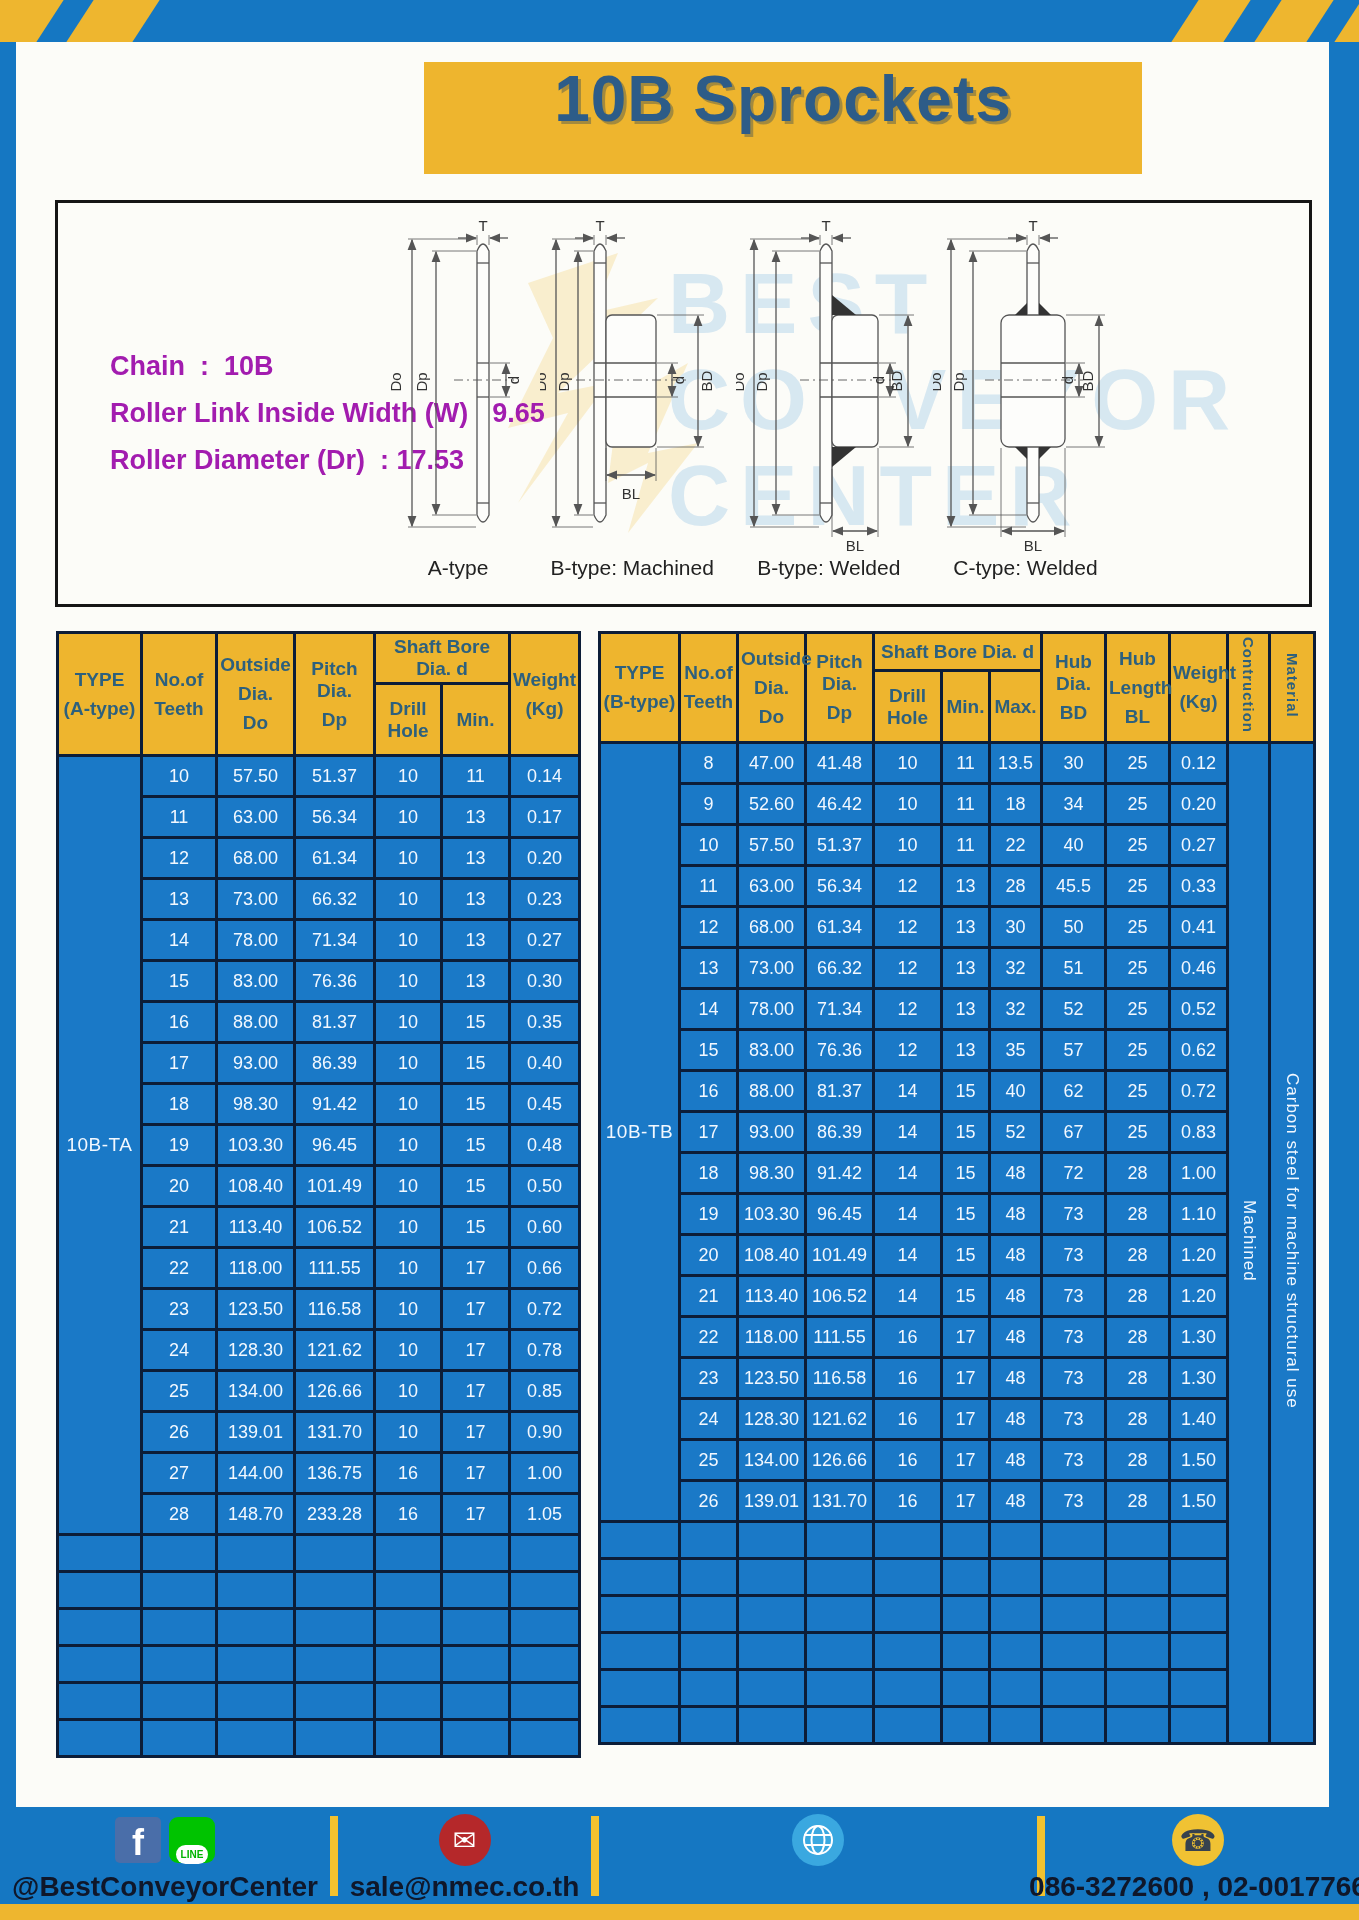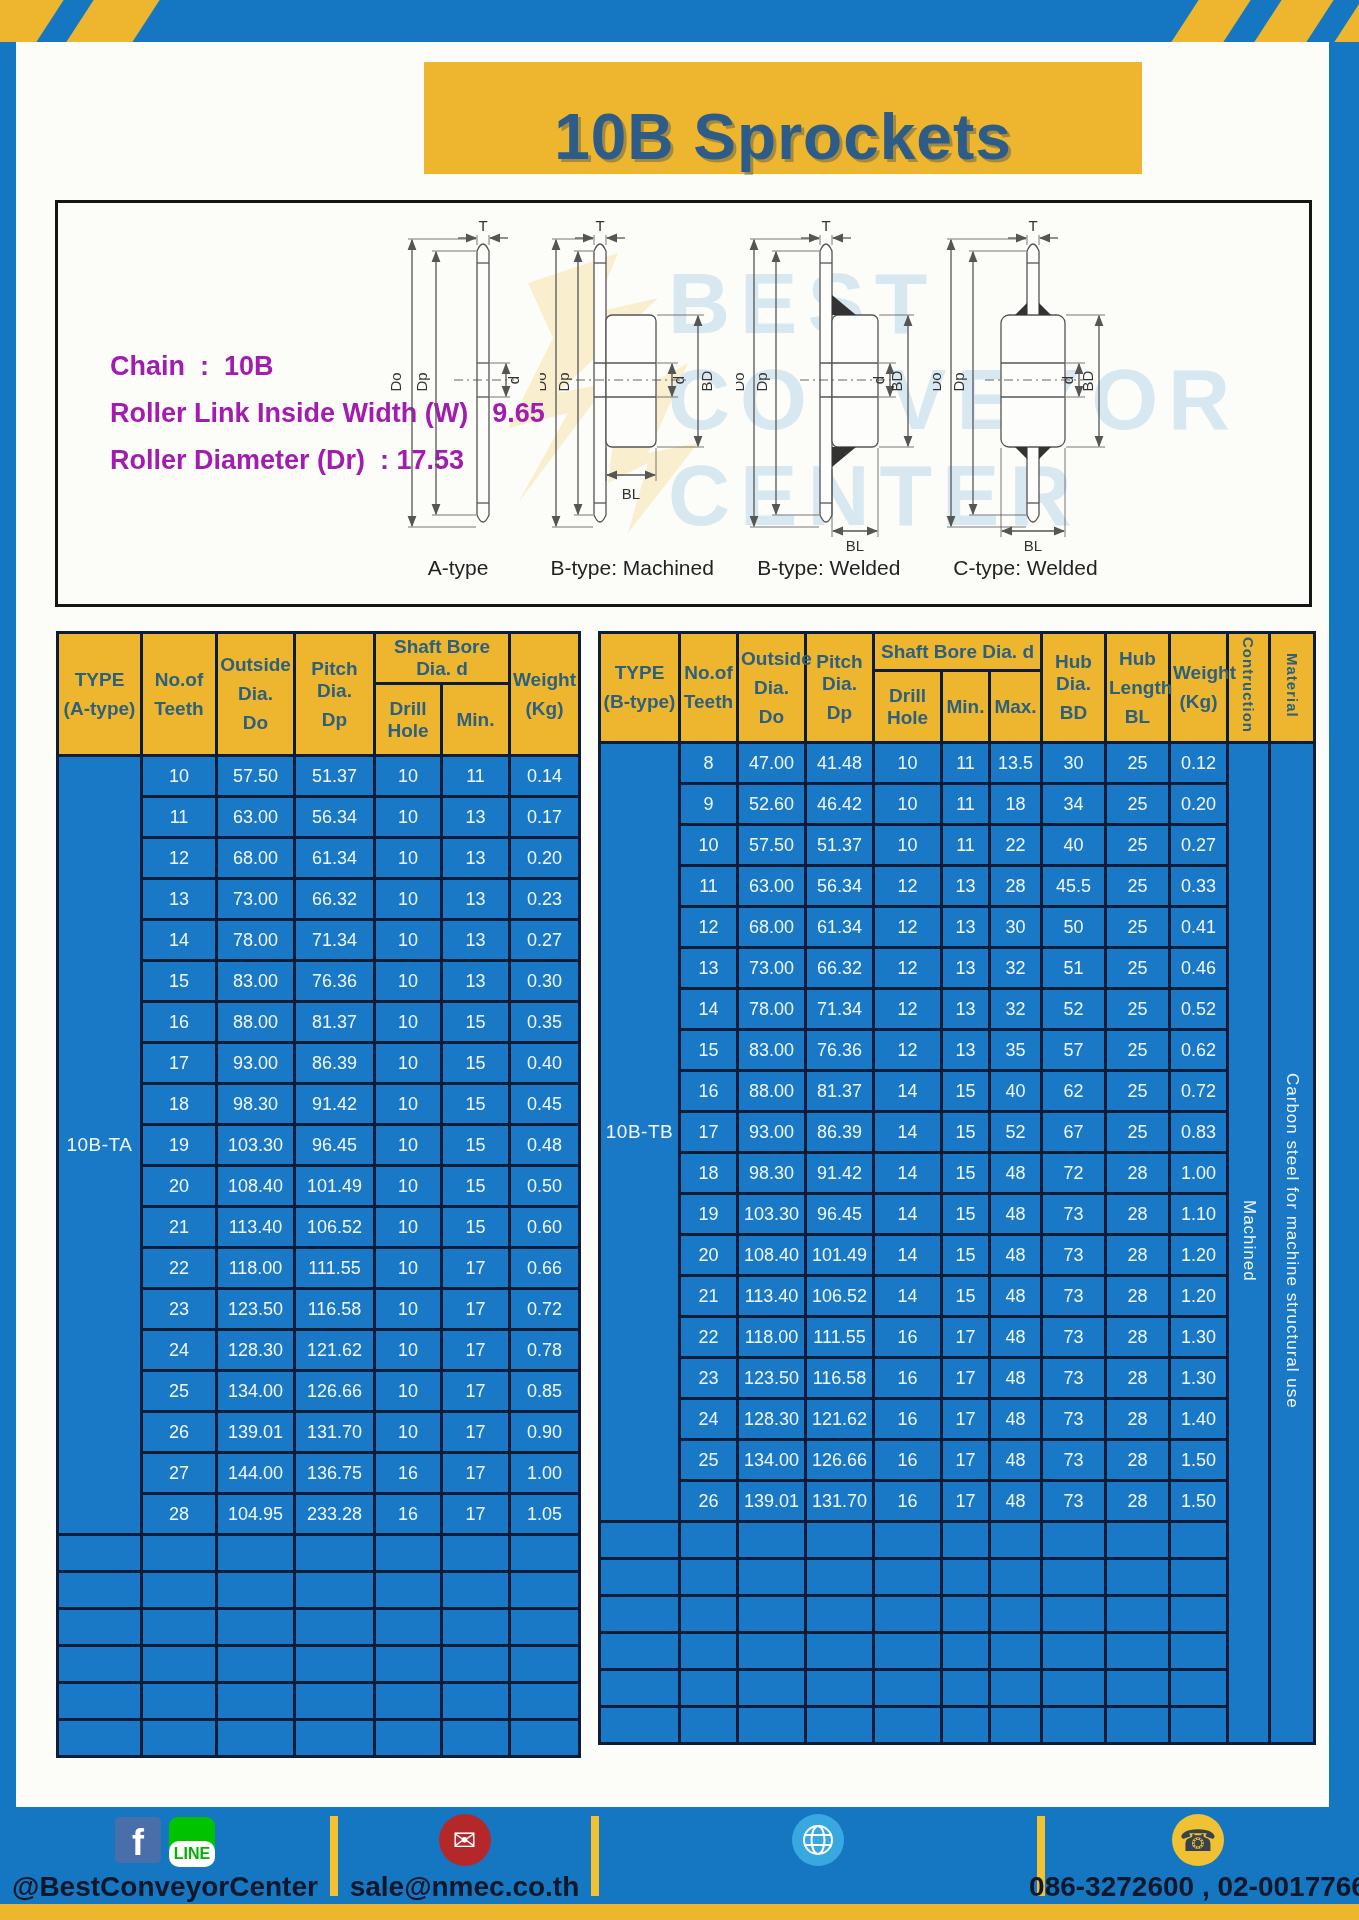--- a/index.html
+++ b/index.html
@@ -7,21 +7,21 @@
   .page { position:relative; width:1359px; height:1920px; background:#1577c2; overflow:hidden; }
 
   
   .top-bar { position:absolute; top:0; left:0; width:100%; height:42px; background:#1577c2; overflow:hidden; }
   .stripe { position:absolute; top:-6px; height:54px; background:#eeb62f; transform:skewX(-33deg); }
 
   
   .panel { position:absolute; left:16px; right:30px; top:42px; bottom:113px; background:#fcfcf8; }
 
   .title-box { position:absolute; left:408px; top:20px; width:718px; height:112px; background:#eeb52e;
-               display:flex; align-items:flex-end; justify-content:center; }
+               display:flex; align-items:flex-start; justify-content:center; }
   .title-box span { font-size:64px; font-weight:bold; color:#2d5c88; letter-spacing:1px;
                     text-shadow:3px 3px 0 rgba(23,58,92,0.35); }
 
   
   .diagram-box { position:absolute; left:39px; top:158px; width:1257px; height:407px;
                  background:#fcfcf8; border:3px solid #151515; }
   .specs { position:absolute; left:52px; top:140px; }
   .spec-line { font-size:27px; font-weight:bold; color:#a21caf; line-height:47px; white-space:pre; }
 
   .watermark { position:absolute; left:400px; top:30px; width:640px; height:340px; opacity:0.33; pointer-events:none; }
@@ -56,21 +56,21 @@
             display:flex; align-items:stretch; }
   .f-sec { display:flex; flex-direction:column; align-items:center; justify-content:flex-start; padding-top:6px; }
   .f-sec .icons { display:flex; align-items:center; gap:8px; height:54px; }
   .f-label { font-size:28px; font-weight:bold; color:#0f172a; margin-top:4px; white-space:nowrap; }
   .f-div { width:8px; height:80px; background:#f2c230; align-self:center; }
   .sec1 { width:330px; } .sec2 { width:253px; } .sec3 { width:438px; } .sec4 { width:306px; }
 
   .icon-fb { width:46px; height:46px; background:#4a6ea9; border-radius:5px; color:#fff; font-weight:bold;
              font-size:36px; display:flex; align-items:flex-end; justify-content:center; line-height:40px; }
   .icon-line { width:46px; height:46px; background:#00c300; border-radius:9px; display:flex; align-items:center; justify-content:center; }
-  .icon-line .bubble { background:#fff; border-radius:10px; padding:4px 5px; font-size:16px; font-weight:bold; color:#00b300;margin-top:28px; }
+  .icon-line .bubble { background:#fff; border-radius:10px; padding:4px 5px; font-size:10px; font-weight:bold; color:#00b300;margin-top:28px; }
   .icon-circle { width:52px; height:52px; border-radius:50%; display:flex; align-items:center; justify-content:center; }
   .icon-mail { background:#b5282a; color:#fff; font-size:28px; }
   .icon-globe { background:#3aa8e0; }
   .icon-phone { background:#f0c233; color:#37424e; font-size:30px; }
 
   .bottom-strip { position:absolute; left:0; bottom:0; width:1359px; height:16px; background:#eeb62f; }
 </style>
 </head>
 <body>
 
@@ -475,21 +475,21 @@
           <tr>
             <td>27</td>
             <td>144.00</td>
             <td>136.75</td>
             <td>16</td>
             <td>17</td>
             <td>1.00</td>
           </tr>
           <tr>
             <td>28</td>
-            <td>104.95</td>
+            <td>148.70</td>
             <td>233.28</td>
             <td>16</td>
             <td>17</td>
             <td>1.05</td>
           </tr>
           <tr class="empty-row">
             <td></td>
             <td></td>
             <td></td>
             <td></td>

